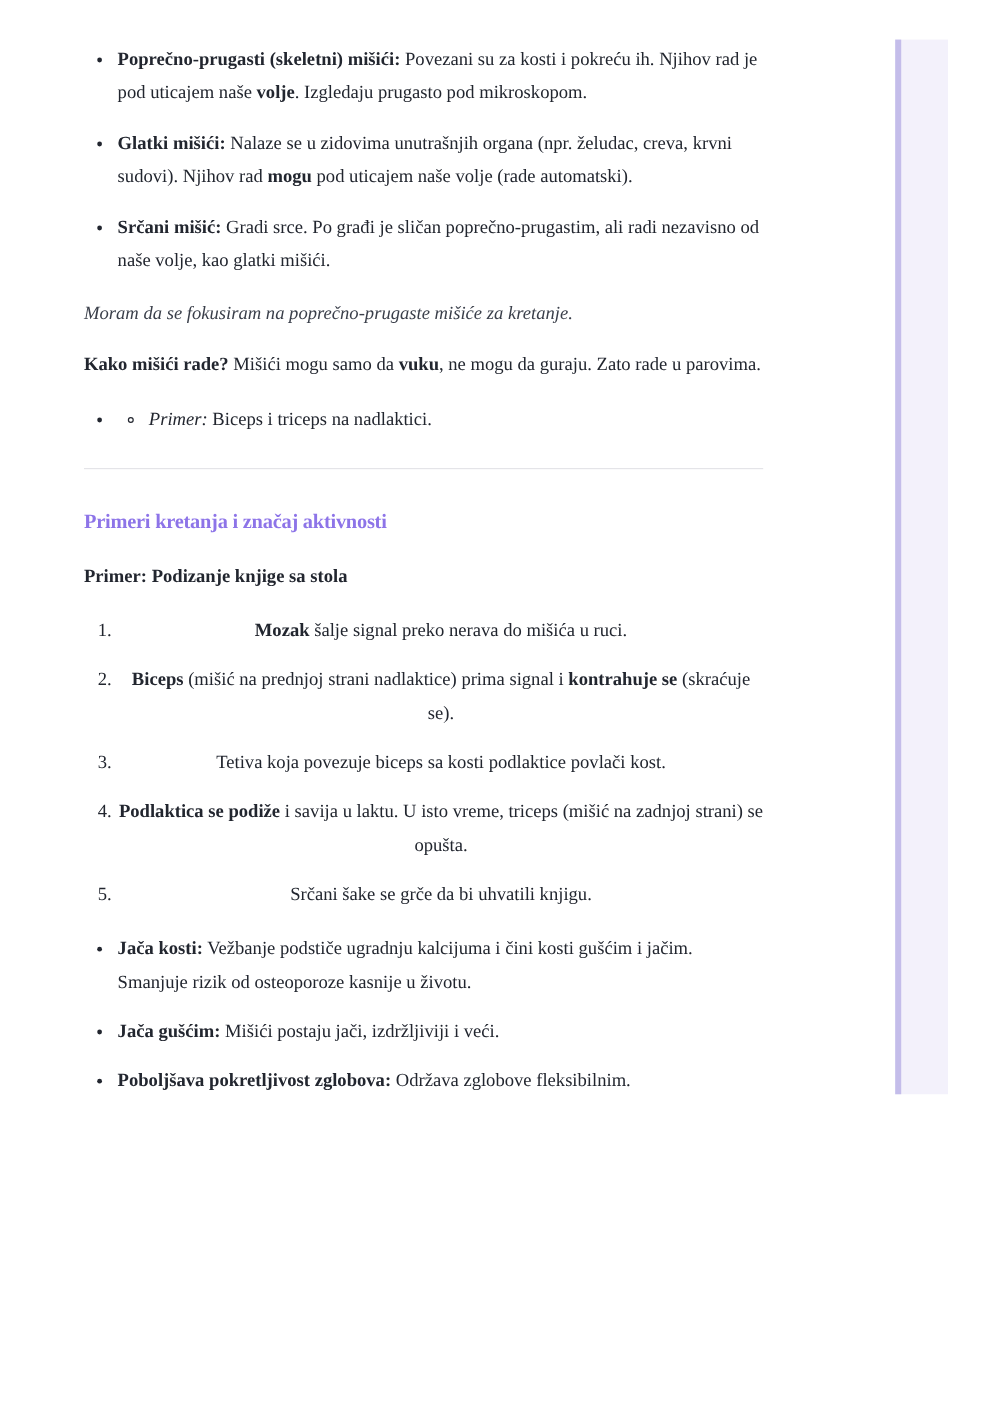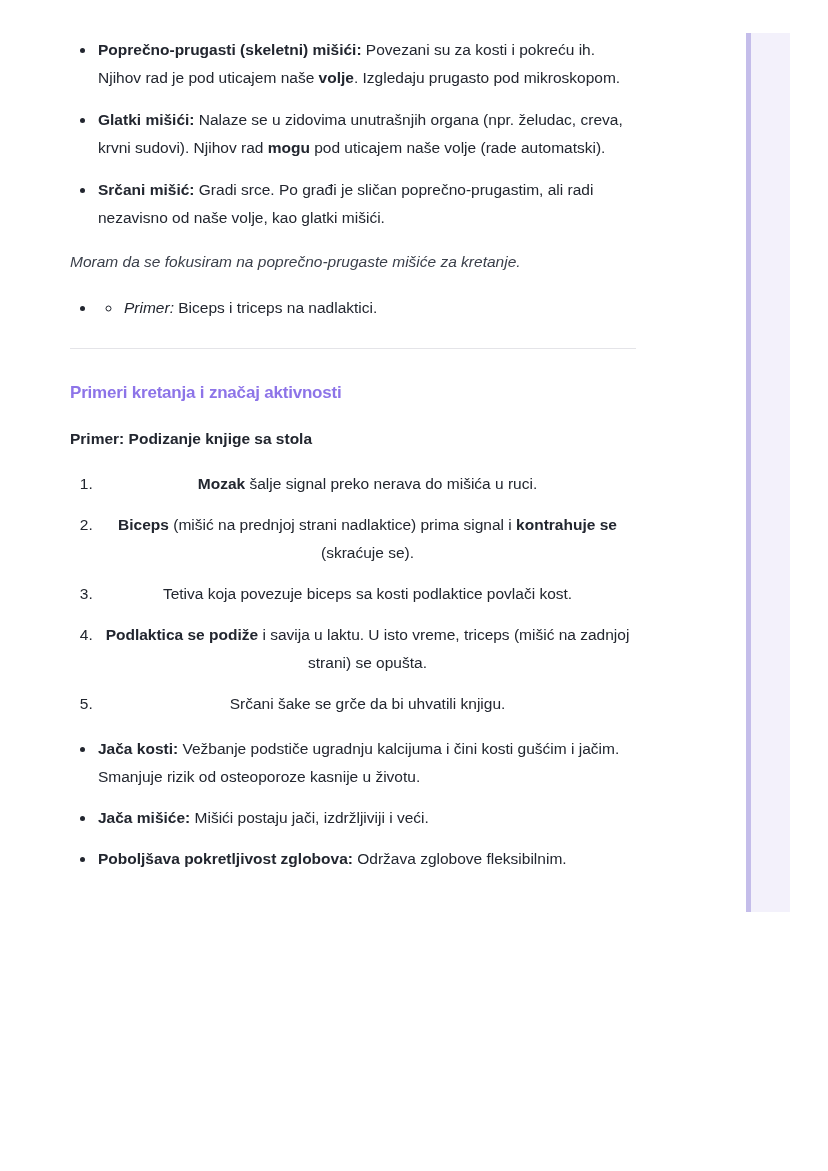--- a/index.html
+++ b/index.html
@@ -3,21 +3,21 @@
 <meta charset="utf-8">
 <style>
   * { margin:0; padding:0; box-sizing:border-box; }
   html, body { background:#ffffff; }
   .page {
     position:relative;
     width:828px;
     height:912px;
     background:#ffffff;
     overflow:hidden;
-    font-family:Liberation Sans, sans-serif;
+    font-family:Liberation Serif, serif;
     color:#22262f;
   }
   .content {
     position:absolute;
     left:70px;
     top:36px;
     width:566px;
     font-size:15.5px;
     line-height:28px;
   }
@@ -93,20 +93,21 @@
   <div class="content">
 
     <ul class="muscle-list">
       <li><span class="b">Poprečno-prugasti (skeletni) mišići:</span><span> Povezani su za kosti i pokreću ih. Njihov rad je pod uticajem naše </span><span class="b">volje</span><span>. Izgledaju prugasto pod mikroskopom.</span></li>
       <li><span class="b">Glatki mišići:</span><span> Nalaze se u zidovima unutrašnjih organa (npr. želudac, creva, krvni sudovi). Njihov rad </span><span class="b">mogu</span><span> pod uticajem naše volje (rade automatski).</span></li>
       <li><span class="b">Srčani mišić:</span><span> Gradi srce. Po građi je sličan poprečno-prugastim, ali radi nezavisno od naše volje, kao glatki mišići.</span></li>
     </ul>
 
     <p class="note"><span class="it">Moram da se fokusiram na poprečno-prugaste mišiće za kretanje.</span></p>
 
+    <p class="how"><span class="b">Kako mišići rade?</span><span> Mišići mogu samo da </span><span class="b">vuku</span><span>, ne mogu da guraju. Zato rade u parovima.</span></p>
 
     <ul class="antagonist">
       <li>
         <ul class="sub">
           <li>
             <span><span class="it">Primer:</span><span> Biceps i triceps na nadlaktici.</span></span>
           </li>
         </ul>
       </li>
     </ul>
@@ -121,21 +122,21 @@
       <li><span class="b">Mozak</span><span> šalje signal preko nerava do mišića u ruci.</span></li>
       <li><span class="b">Biceps</span><span> (mišić na prednjoj strani nadlaktice) prima signal i </span><span class="b">kontrahuje se</span><span> (skraćuje se).</span></li>
       <li><span>Tetiva koja povezuje biceps sa kosti podlaktice povlači kost.</span></li>
       <li><span class="b">Podlaktica se podiže</span><span> i savija u laktu. U isto vreme, triceps (mišić na zadnjoj strani) se opušta.</span></li>
       <li><span>Srčani šake se grče da bi uhvatili knjigu.</span></li>
     </ol>
 
 
     <ul class="benefits">
       <li><span class="b">Jača kosti:</span><span> Vežbanje podstiče ugradnju kalcijuma i čini kosti gušćim i jačim. Smanjuje rizik od osteoporoze kasnije u životu.</span></li>
-      <li><span class="b">Jača mišiće:</span><span> Mišići postaju jači, izdržljiviji i veći.</span></li>
+      <li><span class="b">Jača gušćim:</span><span> Mišići postaju jači, izdržljiviji i veći.</span></li>
       <li><span class="b">Poboljšava pokretljivost zglobova:</span><span> Održava zglobove fleksibilnim.</span></li>
     </ul>
 
   </div>
 
   <div class="scroll-strip">
     <div class="scroll-thumb-line"></div>
   </div>
 
   <div class="footer-credit">(c) Knowunity 2025</div>

